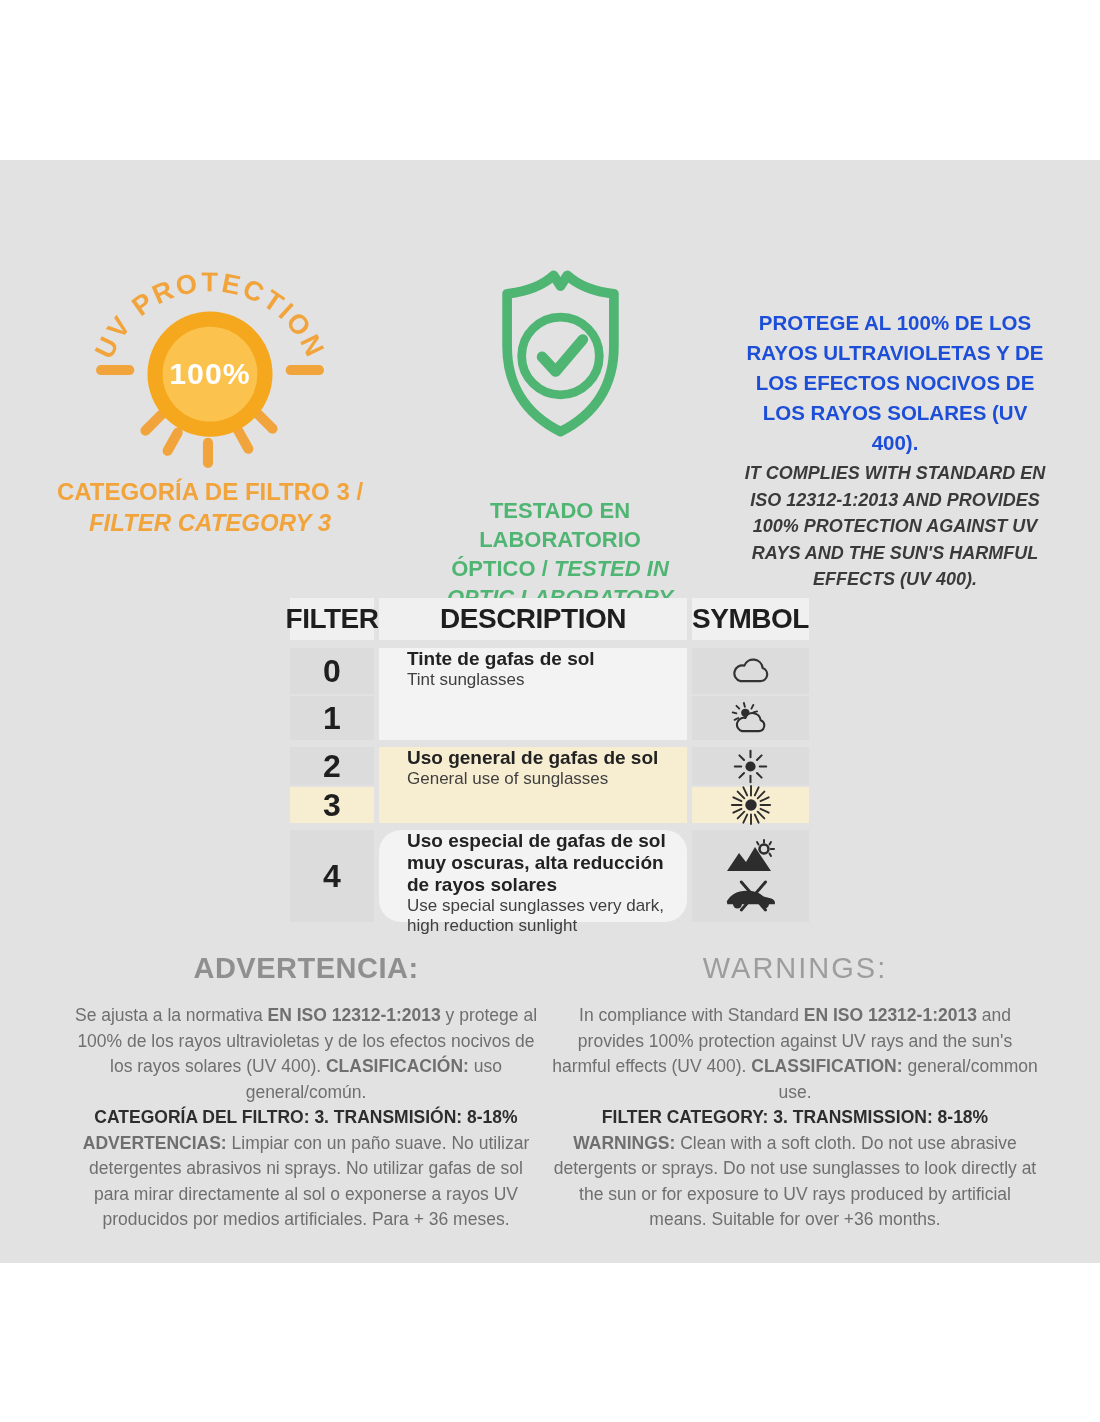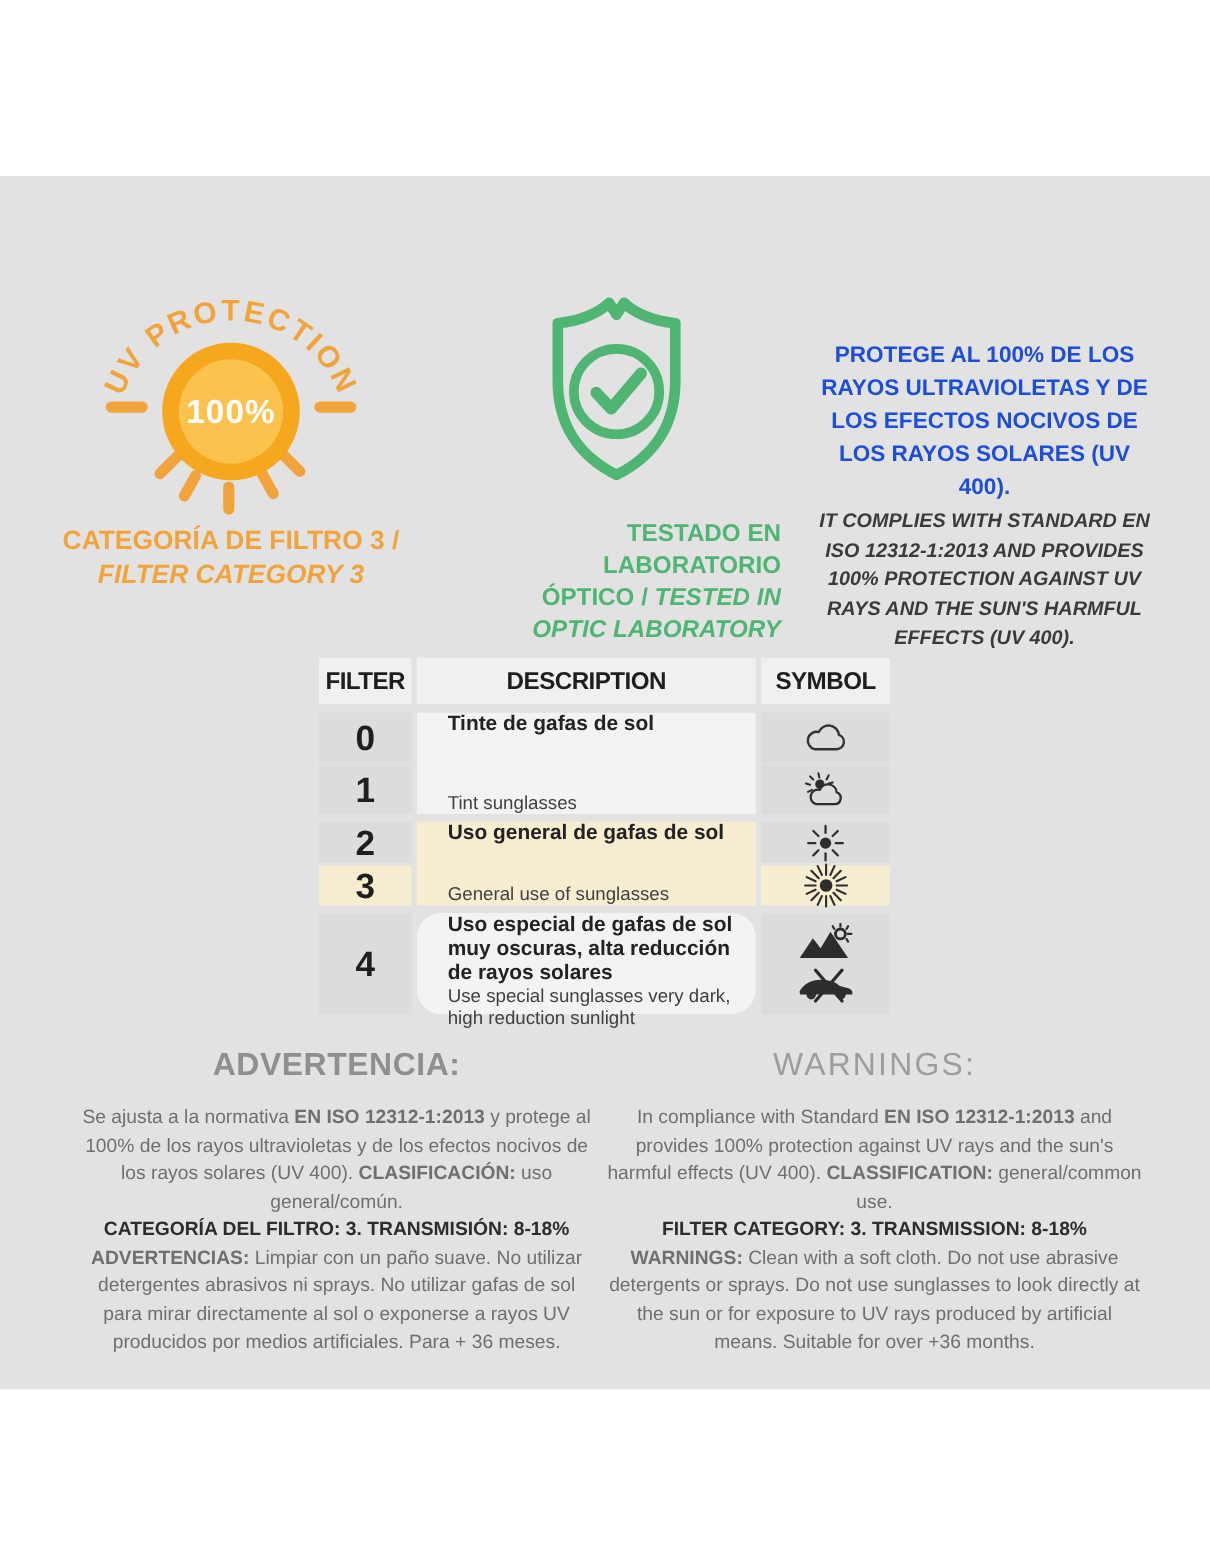--- a/index.html
+++ b/index.html
@@ -15,24 +15,24 @@
   
   .uv-caption{color:#f2a43c;font-weight:700;font-size:24px;line-height:31px;letter-spacing:0;}
   .lab-caption{color:#4fb573;font-weight:700;font-size:22px;line-height:29px;}
   .protect-es{color:#1d4ed8;font-weight:700;font-size:20.5px;line-height:30px;}
   .protect-en{color:#3a3a3a;font-weight:700;font-style:italic;font-size:18px;line-height:26.5px;margin-top:2px;}
 
   
   .ftable{display:grid;grid-template-columns:84px 308px 117px;column-gap:5px;
           grid-template-rows:42px 8px 46px 46px 7px 38px 38px 7px 92px;}
   .cell{display:flex;align-items:center;justify-content:center;}
-  .hdr{background:#f1f0f0;font-weight:700;font-size:22px;color:#1e1e1e;letter-spacing:-0.5px;}
+  .hdr{background:#f1f0f0;font-weight:700;font-size:28px;color:#1e1e1e;letter-spacing:-0.5px;}
   .numcell{background:#dddcdc;font-weight:600;font-size:32px;color:#1f1f1f;}
   .symcell{background:#dddcdc;}
-  .desccell{background:#f4f3f3;flex-direction:column;align-items:flex-start;justify-content:space-between;padding-left:28px;box-sizing:border-box;}
+  .desccell{background:#f4f3f3;flex-direction:column;align-items:flex-start;justify-content:flex-start;padding-left:28px;box-sizing:border-box;}
   .cream{background:#f7eed2 !important;}
   .divider-top{border-top:2px solid #e3e2e2;box-sizing:border-box;}
   .des-b{font-weight:700;font-size:19px;color:#222;line-height:22px;}
   .des-r{font-weight:400;font-size:17px;color:#3f3f3f;line-height:20px;}
 
   
   .warn-title-es{color:#8f8f8f;font-weight:700;font-size:29px;letter-spacing:0.5px;}
   .warn-title-en{color:#9d9d9d;font-weight:400;font-size:29px;letter-spacing:2px;}
   .warn-body{color:#6f6f6f;font-size:17.5px;line-height:25.5px;font-weight:400;}
   .warn-body .d{color:#2d2d2d;}
@@ -70,21 +70,21 @@
     <div class="i">FILTER CATEGORY 3</div>
   </div>
 
   <div class="abs" style="left:478px;top:260px;width:165px;height:195px;">
     <svg viewBox="0 0 170 190" width="165" height="190">
       <path d="M30 32 C 48 30 66 24 78 13 L85 24 L92 13 C 104 24 122 30 140 32 L140 86 C 140 126 121 156 85 174 C 49 156 30 126 30 86 Z" fill="none" stroke="#4fb573" stroke-width="10" stroke-linejoin="round"></path>
       <circle cx="85" cy="96" r="40" fill="none" stroke="#4fb573" stroke-width="9"></circle>
       <path d="M66 97 L80 112 L108 79" fill="none" stroke="#4fb573" stroke-width="11" stroke-linecap="round" stroke-linejoin="round"></path>
     </svg>
   </div>
-  <div class="abs lab-caption center" style="left:410px;top:470px;width:300px;text-align:right;">
+  <div class="abs lab-caption center" style="left:410px;top:496px;width:300px;">
     <div><span class="b">TESTADO EN LABORATORIO</span></div>
     <div><span class="b">ÓPTICO / </span><span class="b i">TESTED IN</span></div>
     <div><span class="b i">OPTIC LABORATORY</span></div>
   </div>
 
   <div class="abs center" style="left:738px;top:308px;width:314px;">
     <div class="protect-es">PROTEGE AL 100% DE LOS RAYOS ULTRAVIOLETAS Y DE LOS EFECTOS NOCIVOS DE LOS RAYOS SOLARES (UV 400).</div>
     <div class="protect-en">IT COMPLIES WITH STANDARD EN ISO 12312-1:2013 AND PROVIDES 100% PROTECTION AGAINST UV RAYS AND THE SUN'S HARMFUL EFFECTS (UV 400).</div>
   </div>
 

